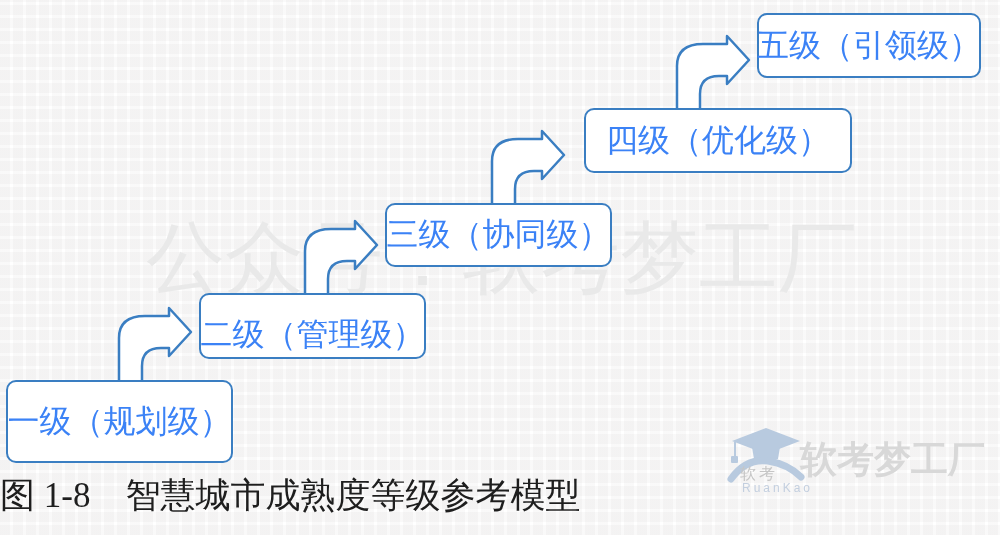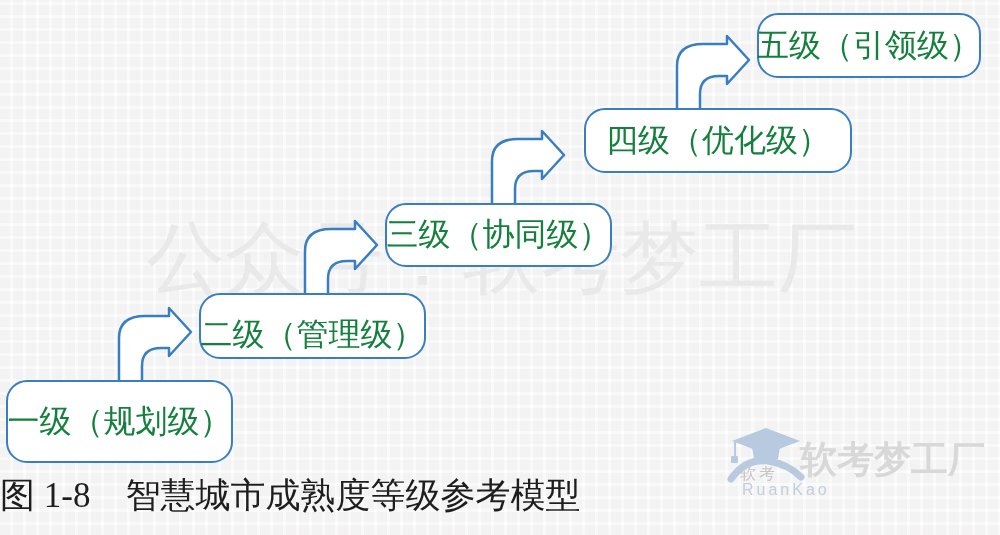--- a/index.html
+++ b/index.html
@@ -32,43 +32,43 @@
   }
   .arrow1 { left: 117px; top: 308px; }
   .arrow2 { left: 303px; top: 221px; }
   .arrow3 { left: 490px; top: 131px; }
   .arrow4 { left: 675px; top: 36px; }
 
   
   .box {
     position: absolute; z-index: 3; box-sizing: border-box;
     background: #ffffff; border: 2.5px solid var(--accent, #3a7ec2);
-    border-radius: 21px;
+    border-radius: 10px;
     display: flex; align-items: center; justify-content: center;
     font-family: "Liberation Serif", "DejaVu Serif", serif;
-    font-size: 32px; color: #15803d; white-space: nowrap;
+    font-size: 32px; color: #3b82f6; white-space: nowrap;
   }
   .box1 { left: 6px;   top: 380px; width: 227px; height: 83px; }
   .box2 { left: 199px; top: 293px; width: 227px; height: 66px; align-items: flex-end; }
   .box3 { left: 385px; top: 203px; width: 227px; height: 64px; text-align: center; }
   .box4 { left: 584px; top: 108px; width: 268px; height: 65px; }
   .box5 { left: 757px; top: 13px;  width: 224px; height: 65px; }
 
   
   .logo { position: absolute; left: 716px; top: 426px; width: 275px; height: 86px; z-index: 4; }
   .logo .cap { position: absolute; left: 12px; top: 2px; width: 76px; height: 54px; overflow: visible; }
   .logo .cap .shape { fill: var(--cap-color, #b8cadf); }
   .logo .cap .swoosh { fill: none; stroke: var(--cap-color, #b8cadf); stroke-width: 7px; stroke-linecap: round; }
   .logo-cn {
     position: absolute; left: 24px; top: 38px;
     font-size: 16px; letter-spacing: 3px; color: var(--brand-cn-color, #c6c6c6); white-space: nowrap;
   }
   .logo-en {
     position: absolute; left: 26px; top: 55px;
-    font-size: 16px; letter-spacing: 3px; color: var(--brand-en-color, #c3cfdf); white-space: nowrap;
+    font-size: 12px; letter-spacing: 3px; color: var(--brand-en-color, #c3cfdf); white-space: nowrap;
   }
   .logo-brand {
     position: absolute; left: 84px; top: 15px;
     font-size: 37px; font-weight: bold; line-height: 1;
     color: var(--brand-color, #d8d8d8); white-space: nowrap;
   }
 
   
   .caption {
     position: absolute; left: 0; width: 1000px; top: 472px; z-index: 5;

